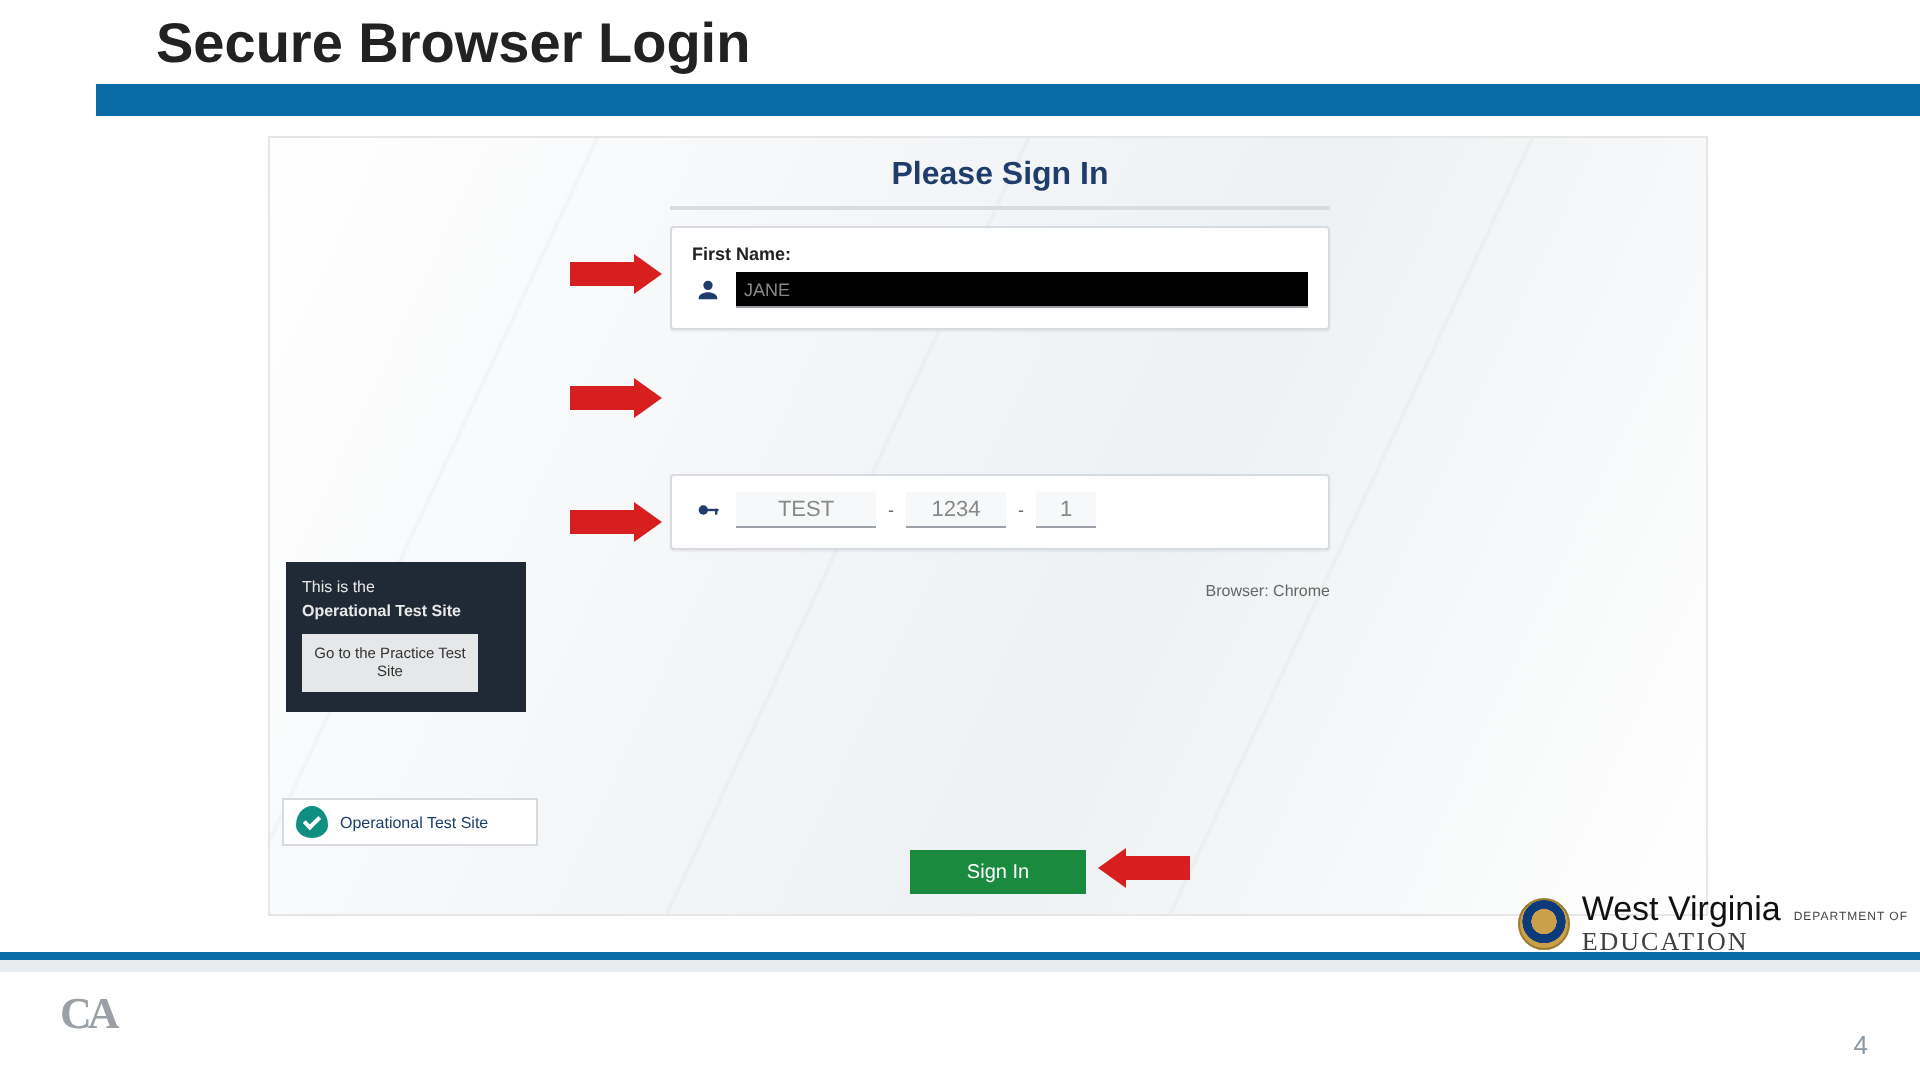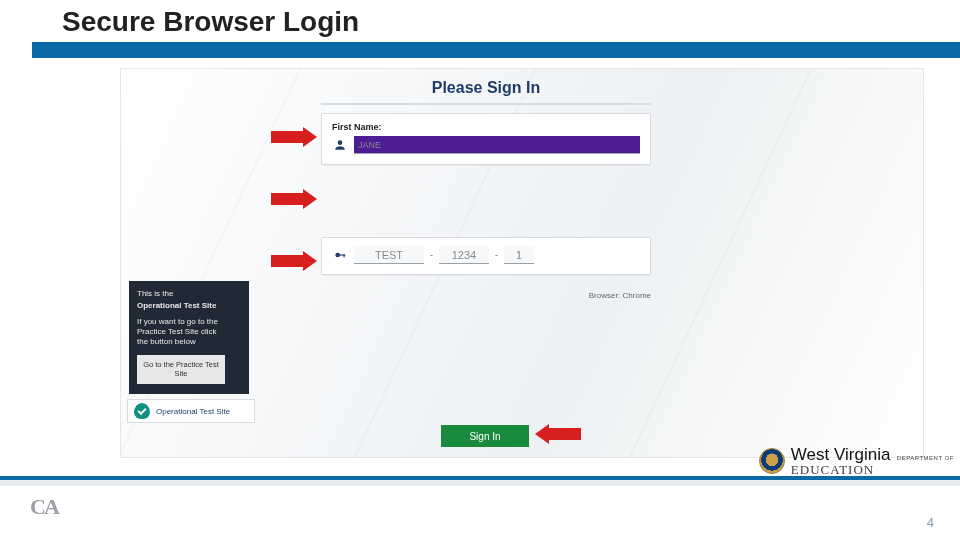--- a/index.html
+++ b/index.html
@@ -1,29 +1,29 @@
 <!DOCTYPE html>
 <html><head>
 <meta charset="utf-8">
 <style>
   * { box-sizing: border-box; margin: 0; padding: 0; }
   html, body { width: 960px; height: 540px; font-family: Arial, Helvetica, sans-serif; background: #fff; overflow: hidden; }
 
   .slide { position: relative; width: 960px; height: 540px; }
 
   
-  .title-wrap { position: absolute; top: 0; left: 0; right: 0; padding-left: 32px; }
+  .title-wrap { position: absolute; top: 0; left: 16px; right: 0; padding-left: 32px; }
   .title-text { font-size: 28px; font-weight: 700; color: #222; padding: 6px 0 4px 30px; }
   .title-rule { height: 16px; background: #0a6aa6; width: 100%; }
 
   
   .shot {
     position: absolute;
-    left: 120px; top: 68px;
-    width: 804px; height: 390px;
+    left: 134px; top: 68px;
+    width: 720px; height: 390px;
     background: linear-gradient(115deg, #ffffff 0%, #f4f6f8 35%, #eef1f3 60%, #ffffff 100%);
     border: 1px solid #e6e6e6;
   }
   .shot::before {
     content: "";
     position: absolute; inset: 0;
     background:
       linear-gradient(115deg, rgba(255,255,255,0) 18%, rgba(0,0,0,0.03) 18.2%, rgba(0,0,0,0) 18.4%),
       linear-gradient(115deg, rgba(255,255,255,0) 42%, rgba(0,0,0,0.03) 42.2%, rgba(0,0,0,0) 42.4%),
       linear-gradient(115deg, rgba(255,255,255,0) 70%, rgba(0,0,0,0.03) 70.2%, rgba(0,0,0,0) 70.4%);
@@ -44,21 +44,21 @@
   }
   .card1 { top: 44px; }
   .card2 { top: 106px; }
   .card3 { top: 168px; }
 
   .field-label { font-size: 9px; font-weight: 700; color: #222; margin-bottom: 4px; }
   .field-row { display: flex; align-items: center; gap: 6px; }
   .icon-box { width: 16px; height: 16px; display:flex; align-items:center; justify-content:center; }
   .field-input {
     flex: 1; height: 18px; border: none; border-bottom: 1px solid #9aa0a6;
-    background: #4c1d95; font-size: 9px; color: #888; padding: 0 4px;
+    background: #000000; font-size: 9px; color: #888; padding: 0 4px;
   }
   .seg {
     height: 18px; border: none; border-bottom: 1px solid #9aa0a6;
     background: #f7f8f9; font-size: 11px; color: #888; text-align: center;
   }
   .seg1 { width: 70px; }
   .seg2 { width: 50px; }
   .seg3 { width: 30px; }
   .dash { font-size: 9px; color: #666; }
 
@@ -188,21 +188,20 @@
         <span class="dash">-</span>
         <input class="seg seg3" value="1" style="">
       </div>
     </div>
 
     <div class="browser-note">Browser: Chrome</div>
 
     <div class="side-panel">
       <div class="l1">This is the</div>
       <div class="l2">Operational Test Site</div>
-      <div class="l3">If you want to go to the Practice Test Site click the button below</div>
       <button class="practice-btn">Go to the Practice Test Site</button>
     </div>
 
     <div class="op-badge">
       <span class="shield"></span>
       <span>Operational Test Site</span>
     </div>
 
     <button class="signin-btn">Sign In</button>
 

